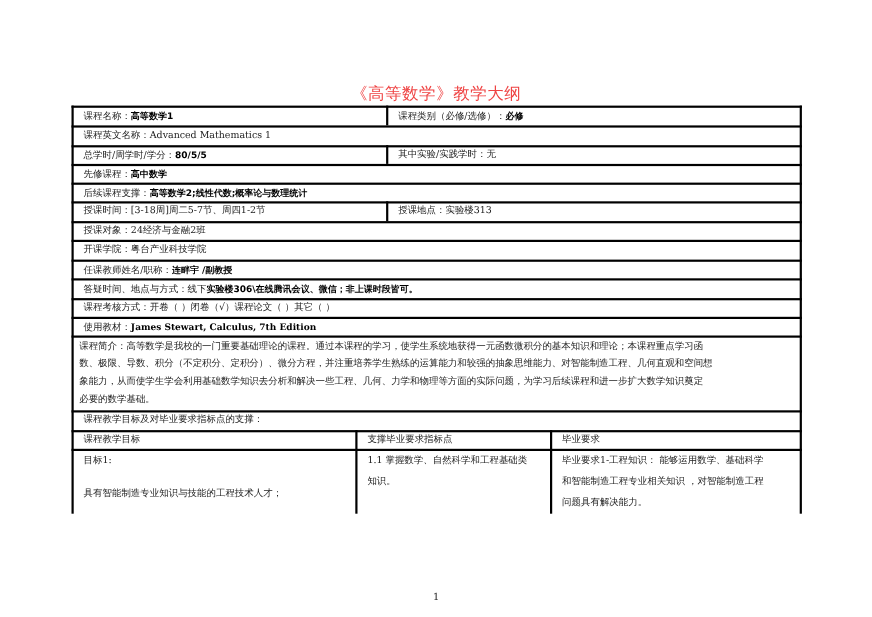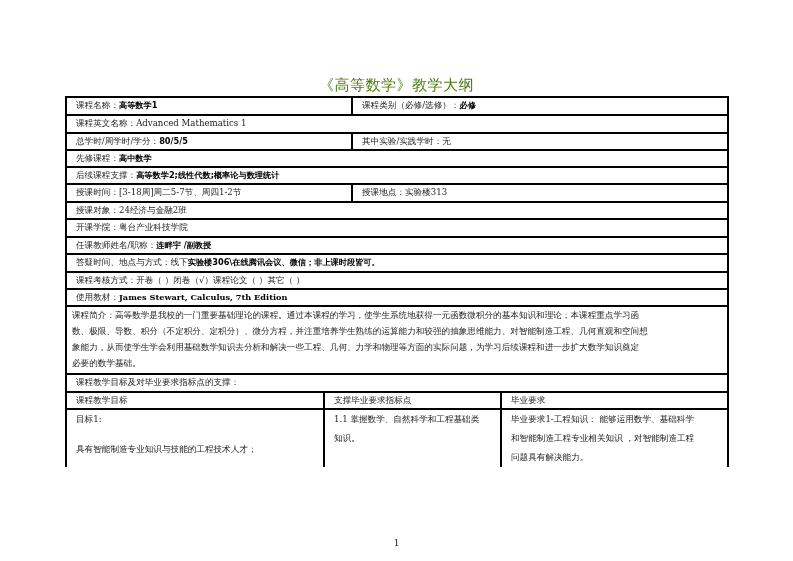--- a/index.html
+++ b/index.html
@@ -1,19 +1,19 @@
 <!DOCTYPE html>
 <html><head>
 <meta charset="utf-8">
 <style>
   html, body { margin: 0; padding: 0; background: #ffffff; }
   body { width: 793px; height: 561px; position: relative; overflow: hidden;
          font-family: "DejaVu Serif", "Liberation Serif", serif; color: #000; }
   .title { position: absolute; left: 0; width: 793px; top: 76px; text-align: center;
-           font-size: 15px; line-height: 18px; letter-spacing: 0.5px; color: #4d7c0f; }
+           font-size: 15px; line-height: 18px; letter-spacing: 0.5px; color: #ef4444; }
   .cell { position: absolute; box-sizing: border-box; font-size: 8.6px; line-height: 16px;
           padding-left: 10px; white-space: nowrap; overflow: hidden; color: #222; }
   .b { font-weight: bold; color: #000; font-family: "DejaVu Sans", "Liberation Sans", sans-serif; font-size: 8.2px; }
   .line-h { position: absolute; height: 1.5px; background: #000; }
   .line-v { position: absolute; width: 1.5px; background: #000; }
   .para { position: absolute; box-sizing: border-box; font-size: 8.6px; line-height: 16.7px;
           padding: 1px 6px 0 6px; color: #222; text-align: justify; }
   .pnum { position: absolute; top: 538px; left: 0; width: 793px; text-align: center;
           font-size: 9px; color: #222; }
 </style>

